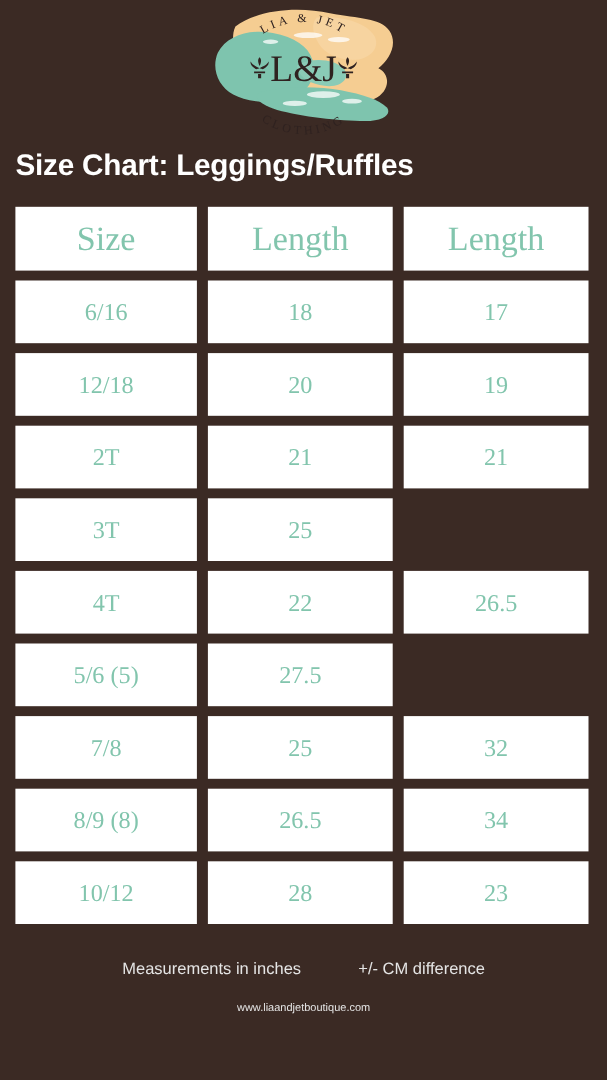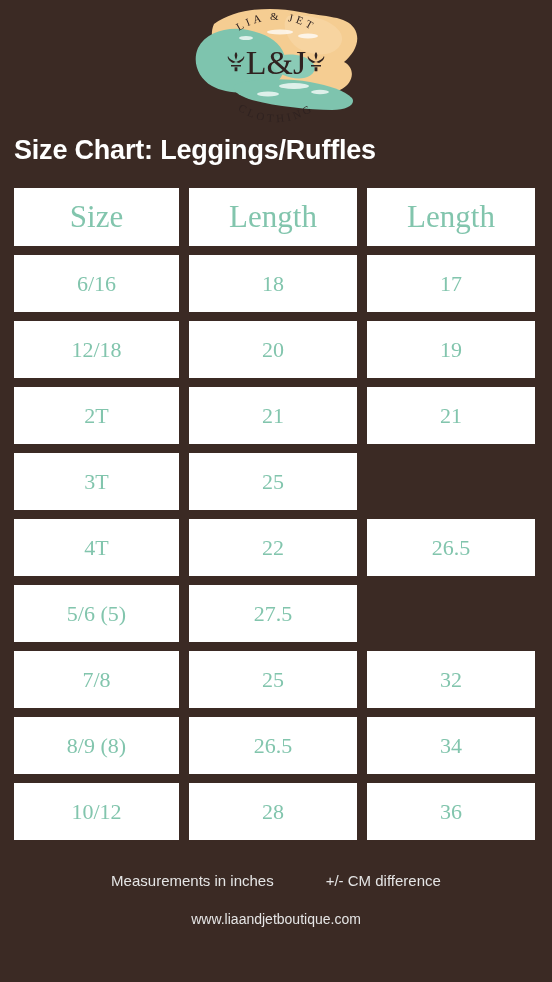--- a/index.html
+++ b/index.html
@@ -92,21 +92,21 @@
   }
   .footer-line1 {
     font-size: 15px;
     display: flex;
     justify-content: center;
     gap: 52px;
     padding-left: 10px;
     padding-right: 10px;
   }
   .footer-line2 {
-    font-size: 14px;
+    font-size: 10px;
     margin-top: 22px;
   }
 </style>
 </head>
 <body>
 
 <div class="logo-area">
   <div class="logo-wrap">
     <svg class="logo-svg" viewBox="0 0 200 124">
       <defs>
@@ -222,21 +222,21 @@
 
   <div class="trow body-row">
     <div class="cell col-size">8/9 (8)</div>
     <div class="cell col-waist">26.5</div>
     <div class="cell col-len">34</div>
   </div>
 
   <div class="trow body-row">
     <div class="cell col-size">10/12</div>
     <div class="cell col-waist">28</div>
-    <div class="cell col-len">36</div>
+    <div class="cell col-len">23</div>
   </div>
 
 </div>
 
 <div class="footer">
   <div class="footer-line1">
     <span>Measurements in inches</span>
     <span>+/- CM difference</span>
   </div>
   <div class="footer-line2">www.liaandjetboutique.com</div>

